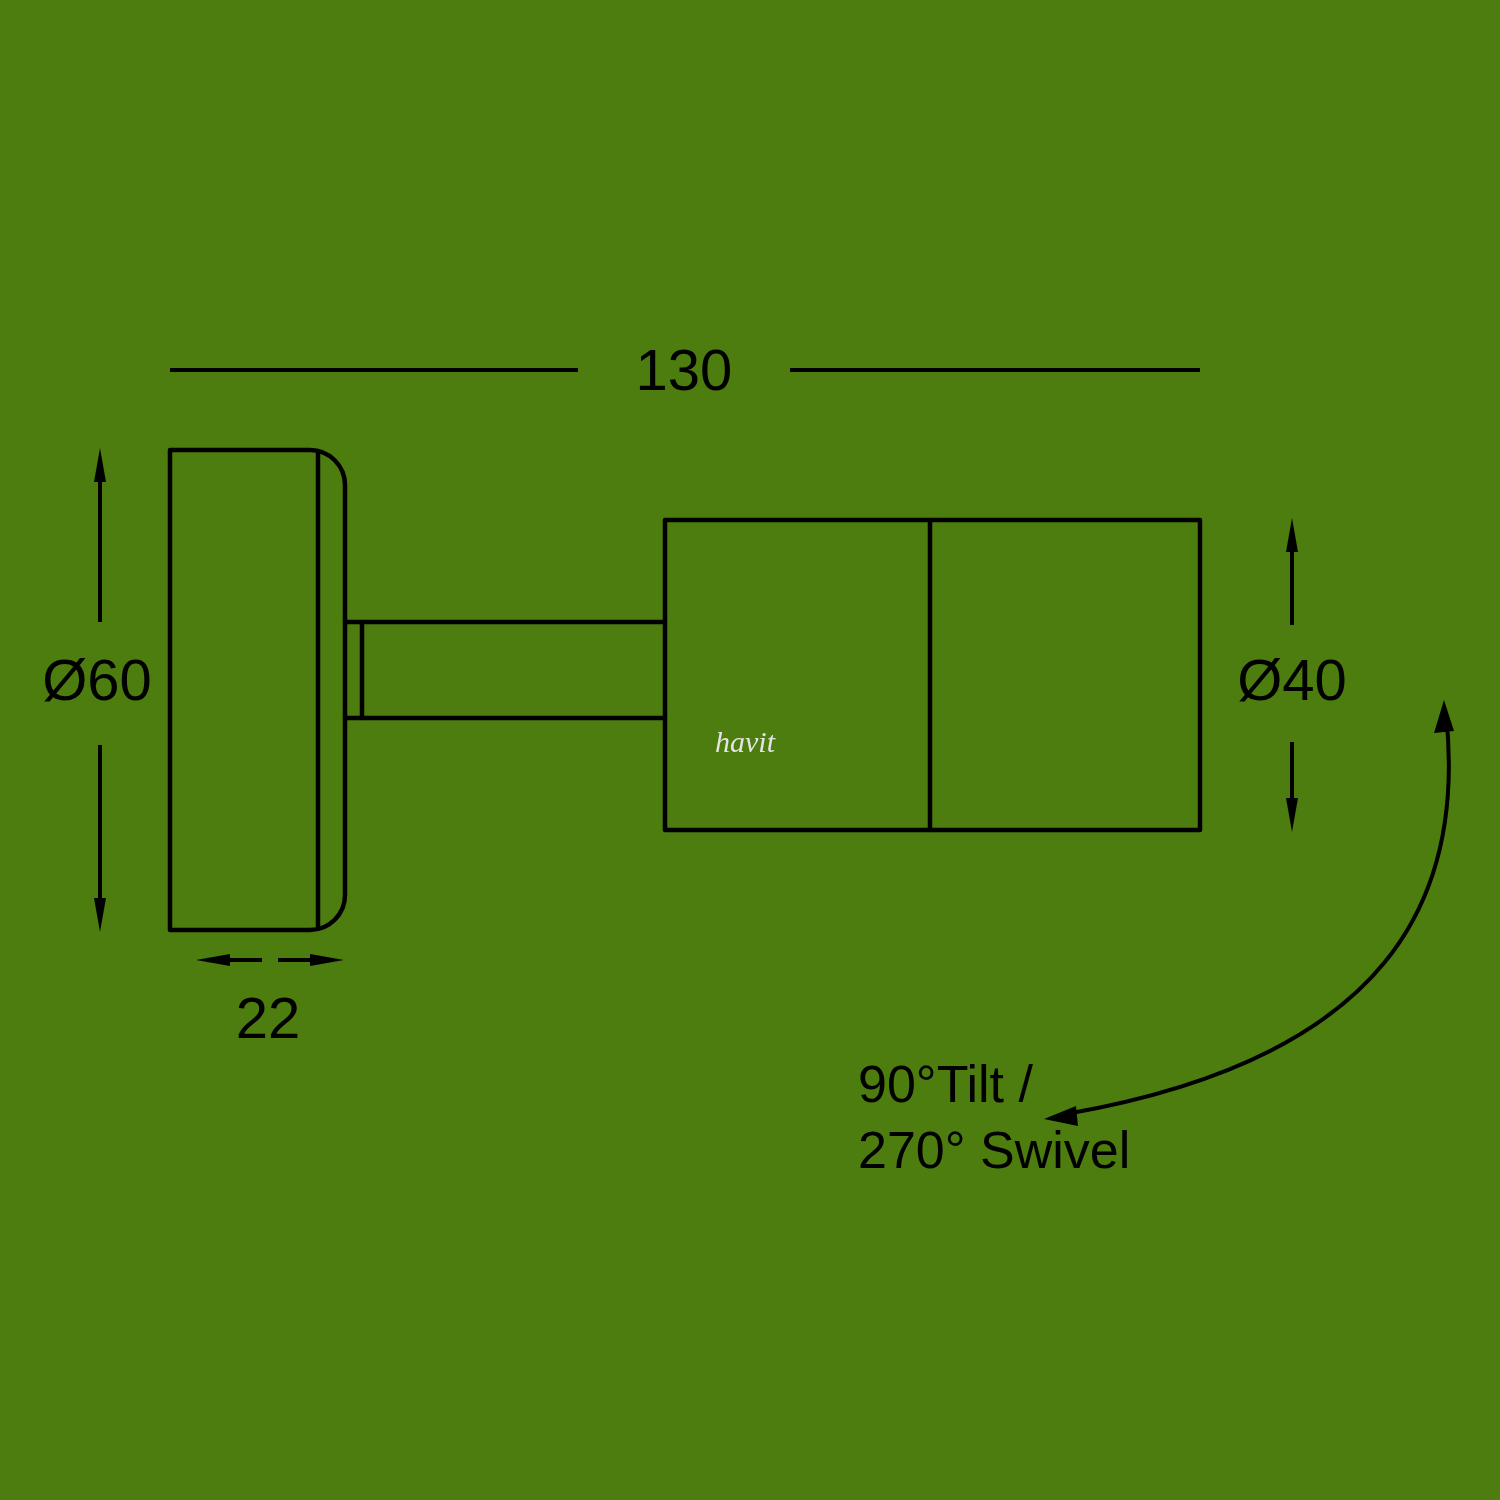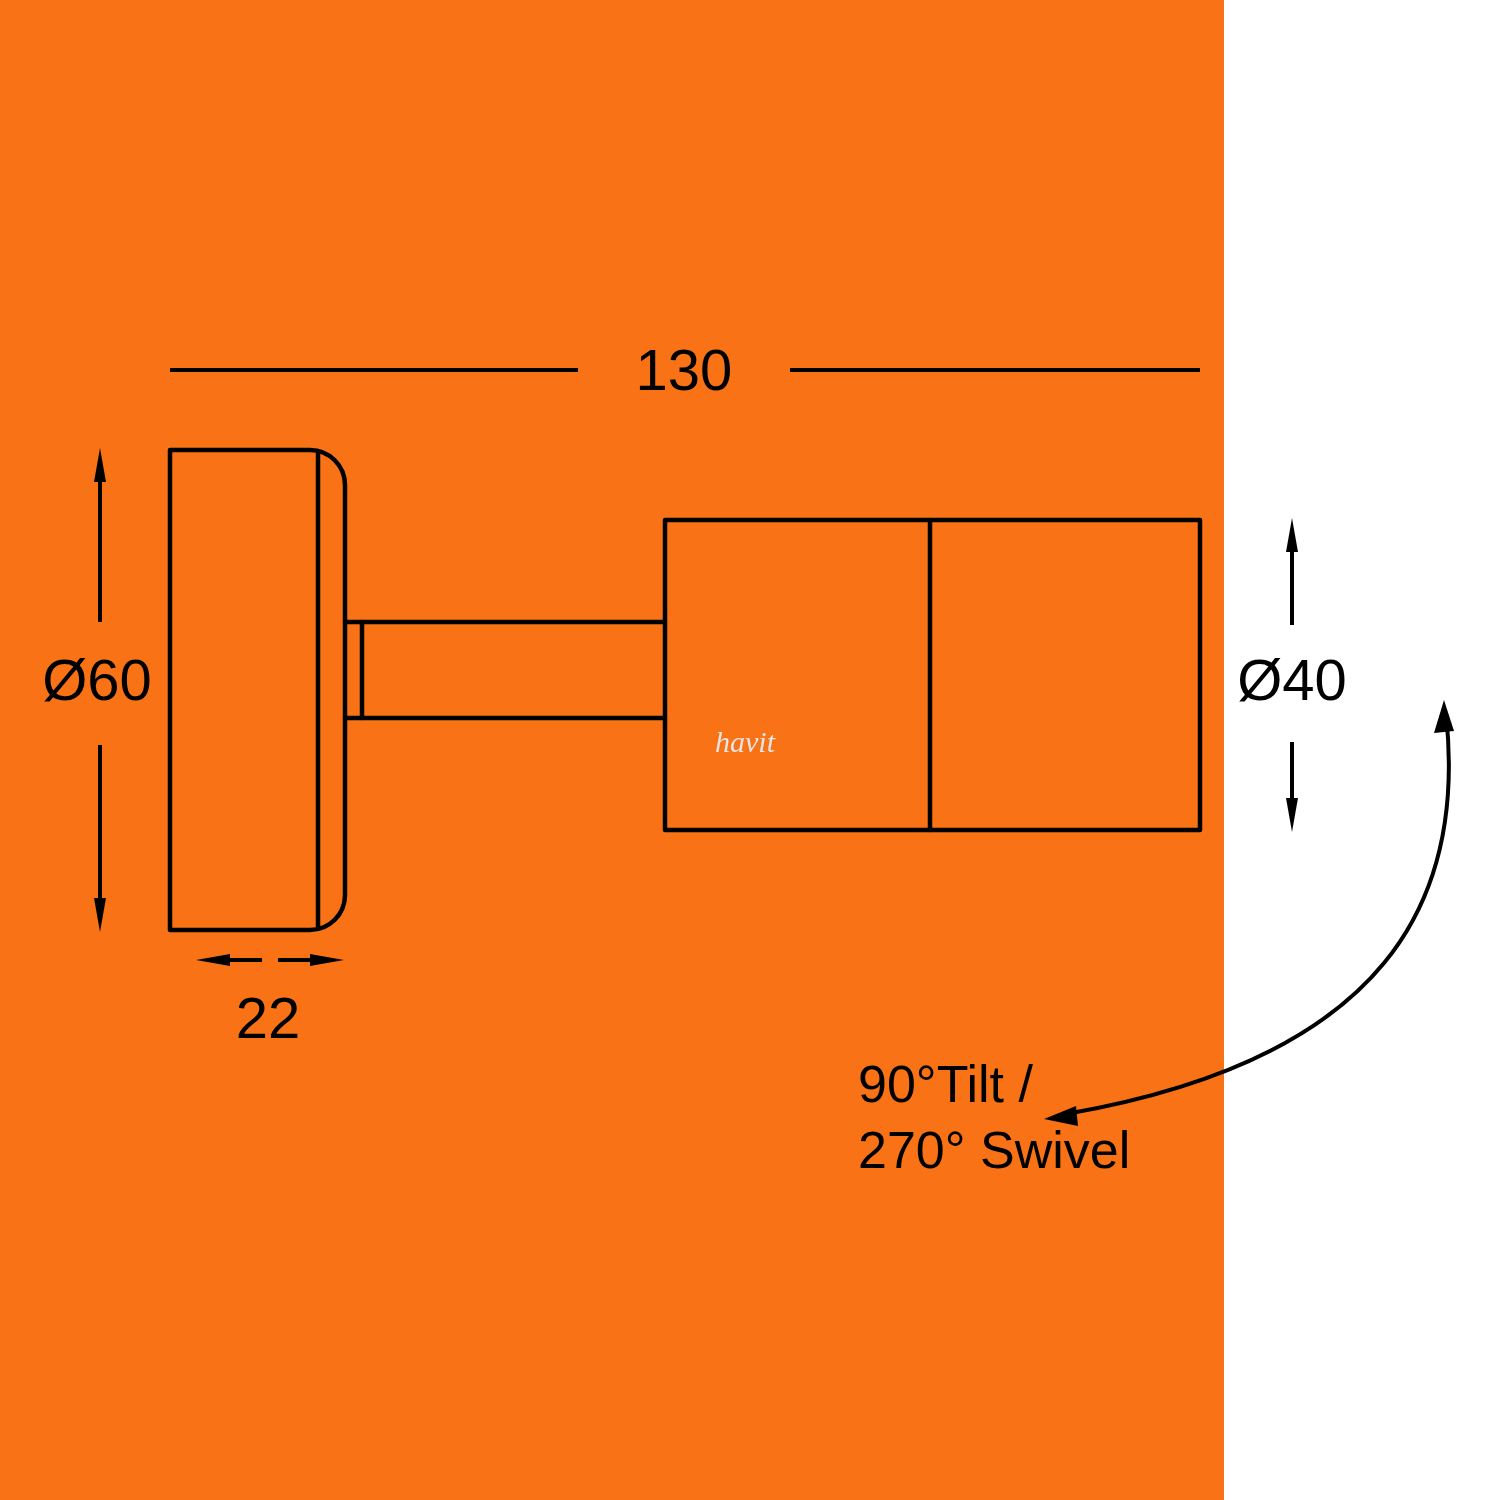--- a/index.html
+++ b/index.html
@@ -2,23 +2,23 @@
 <html><head>
 <meta charset="utf-8">
 <style>
   html, body {
     margin: 0;
     padding: 0;
     background: #ffffff;
   }
   .canvas {
     position: relative;
-    width: 1224px;
+    width: 1500px;
     height: 1500px;
-    background: #f97316;
+    background: #4d7c0f;
     font-family: "Liberation Sans", sans-serif;
   }
   svg {
     display: block;
   }
   .outline {
     fill: none;
     stroke: #000000;
     stroke-width: 4.5;
     stroke-linejoin: round;

